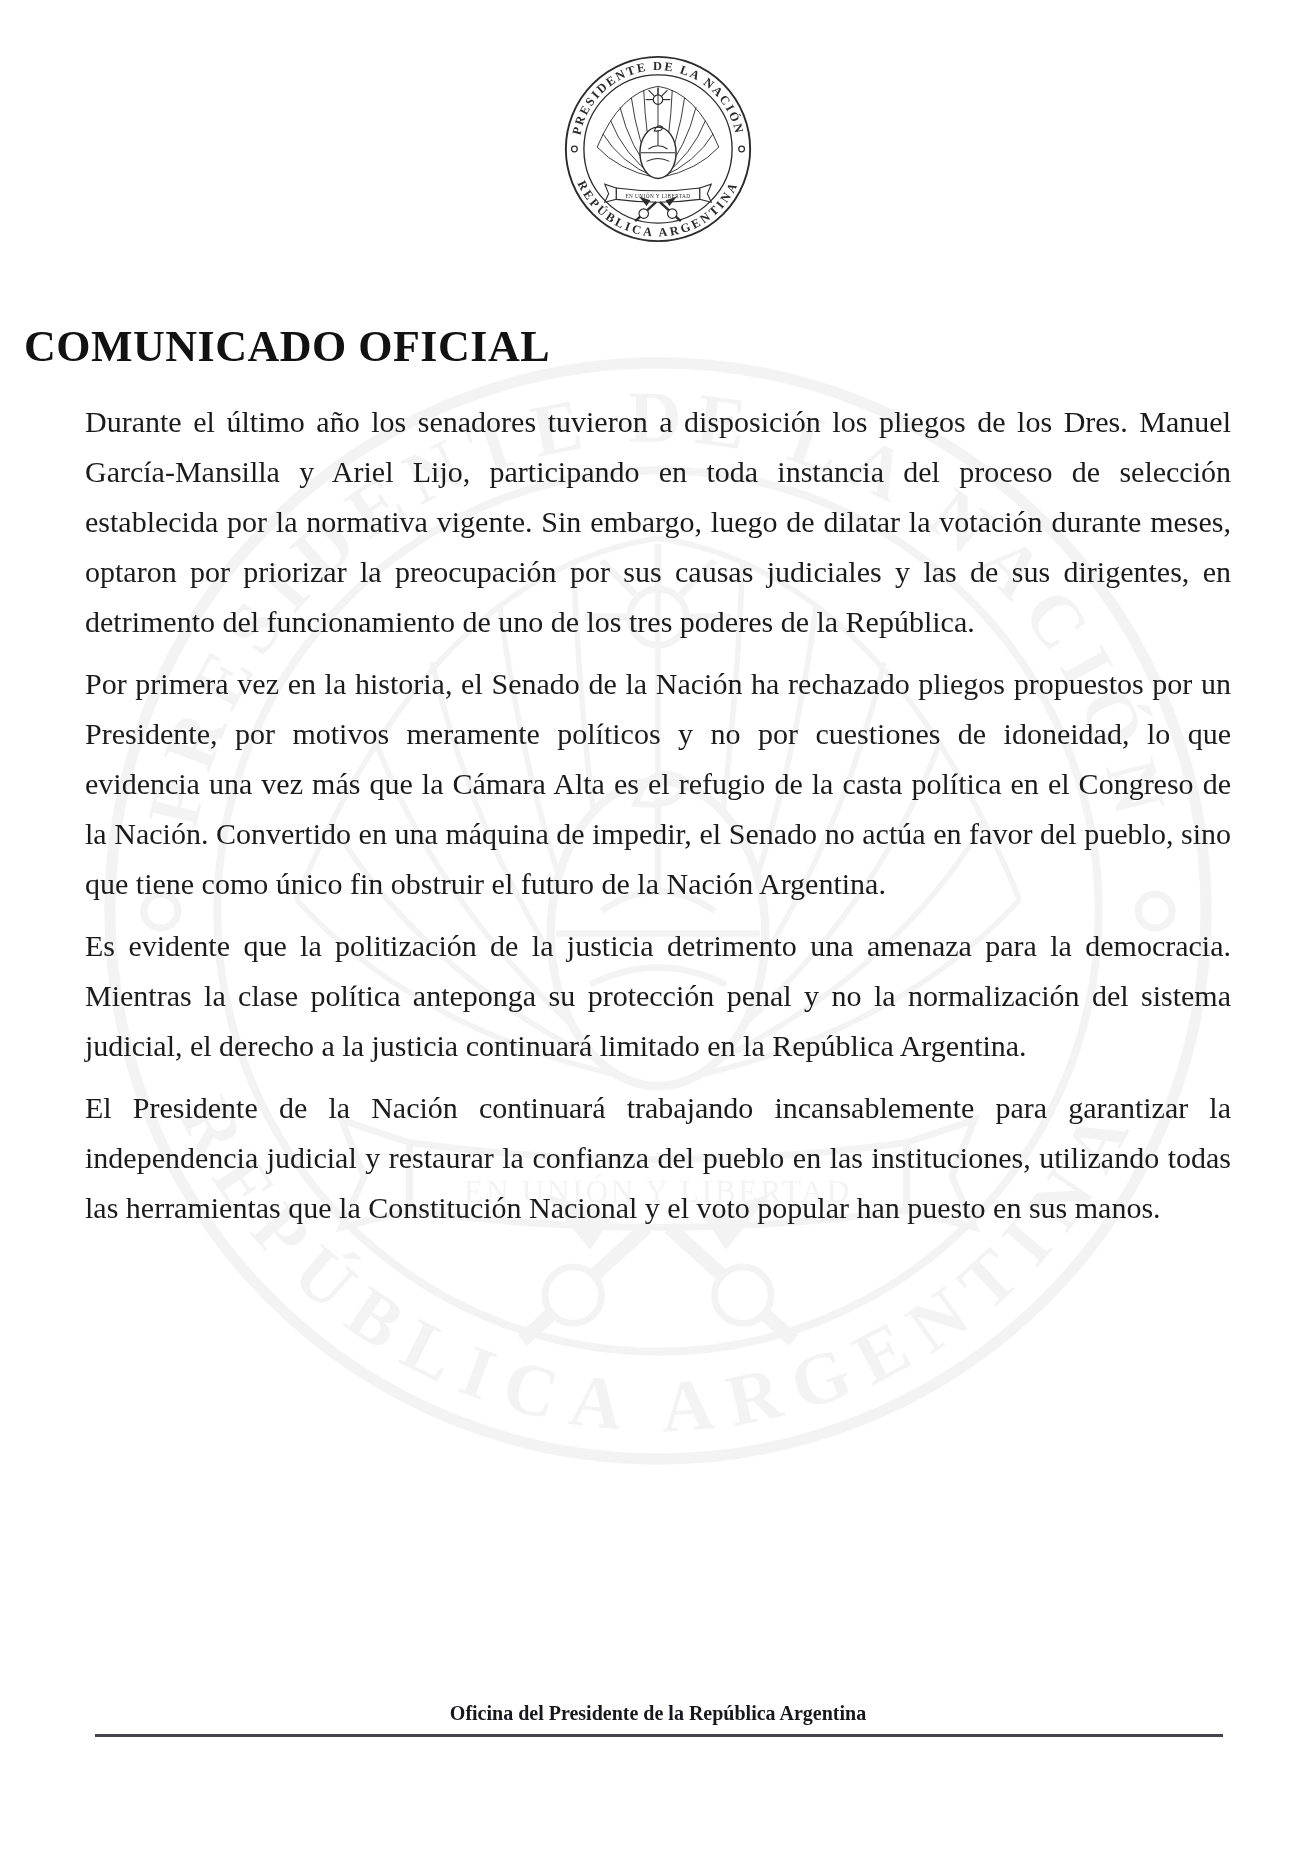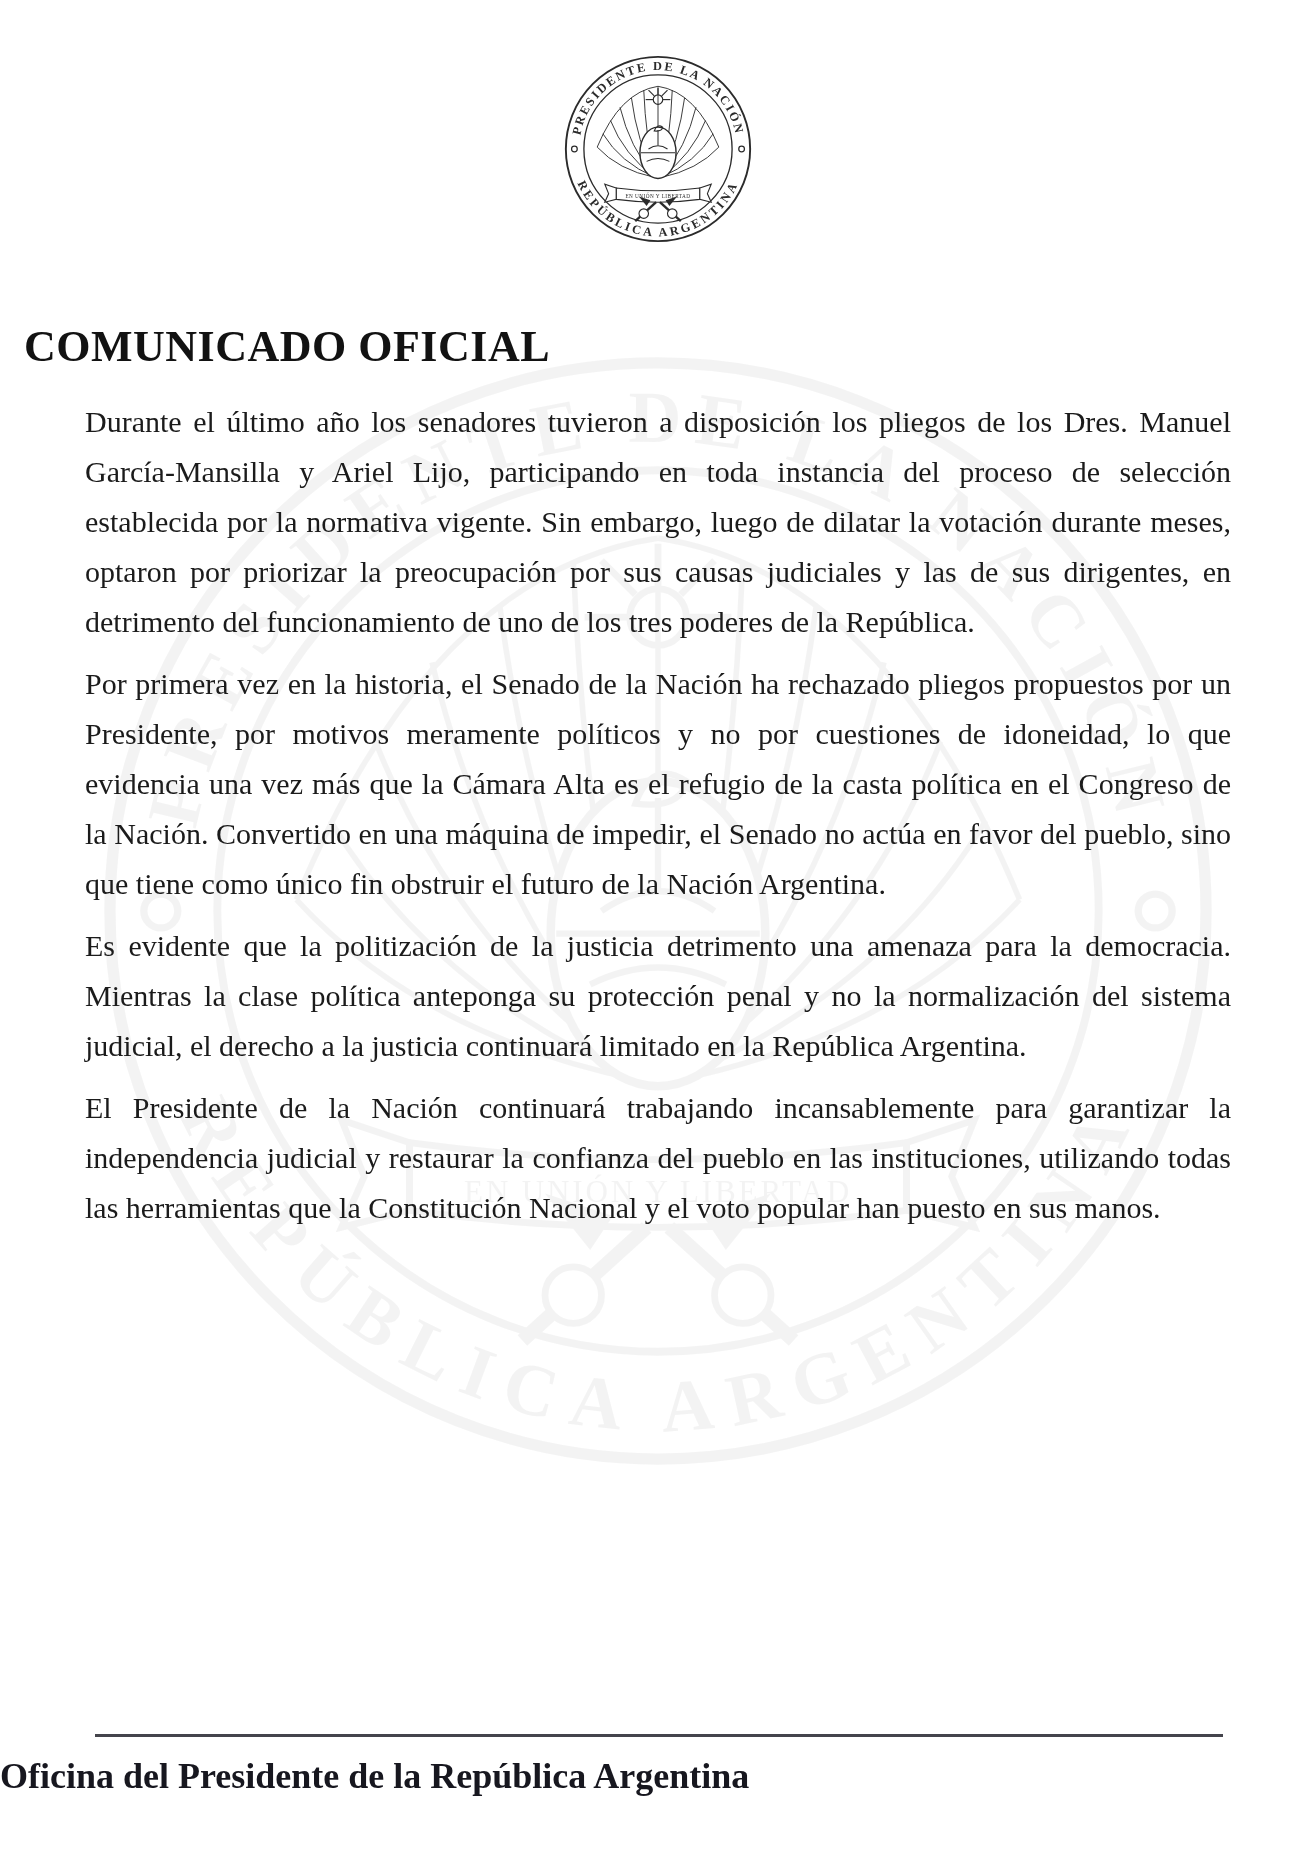--- a/index.html
+++ b/index.html
@@ -42,23 +42,23 @@
     line-height:50px;
     text-align:justify;
     text-justify:inter-word;
   }
   .footer-rule {
     position:absolute; top:1734px; left:95px; width:1128px;
     border-top:3px solid #44444c;
     z-index:2;
   }
   .footer-text {
-    position:absolute; top:1755px; left:0; width:100%;
-    text-align:left;
-    font-size:36px; font-weight:bold;
+    position:absolute; top:1702px; left:0; width:100%;
+    text-align:center;
+    font-size:20px; font-weight:bold;
     color:#17171f;
     z-index:2;
   }
   .seal-svg text { font-family:"Liberation Serif","DejaVu Serif",serif; }
 </style>
 </head>
 <body>
 
 <div class="watermark">
   <svg class="seal-svg" viewBox="0 0 200 200" width="100%" height="100%">

